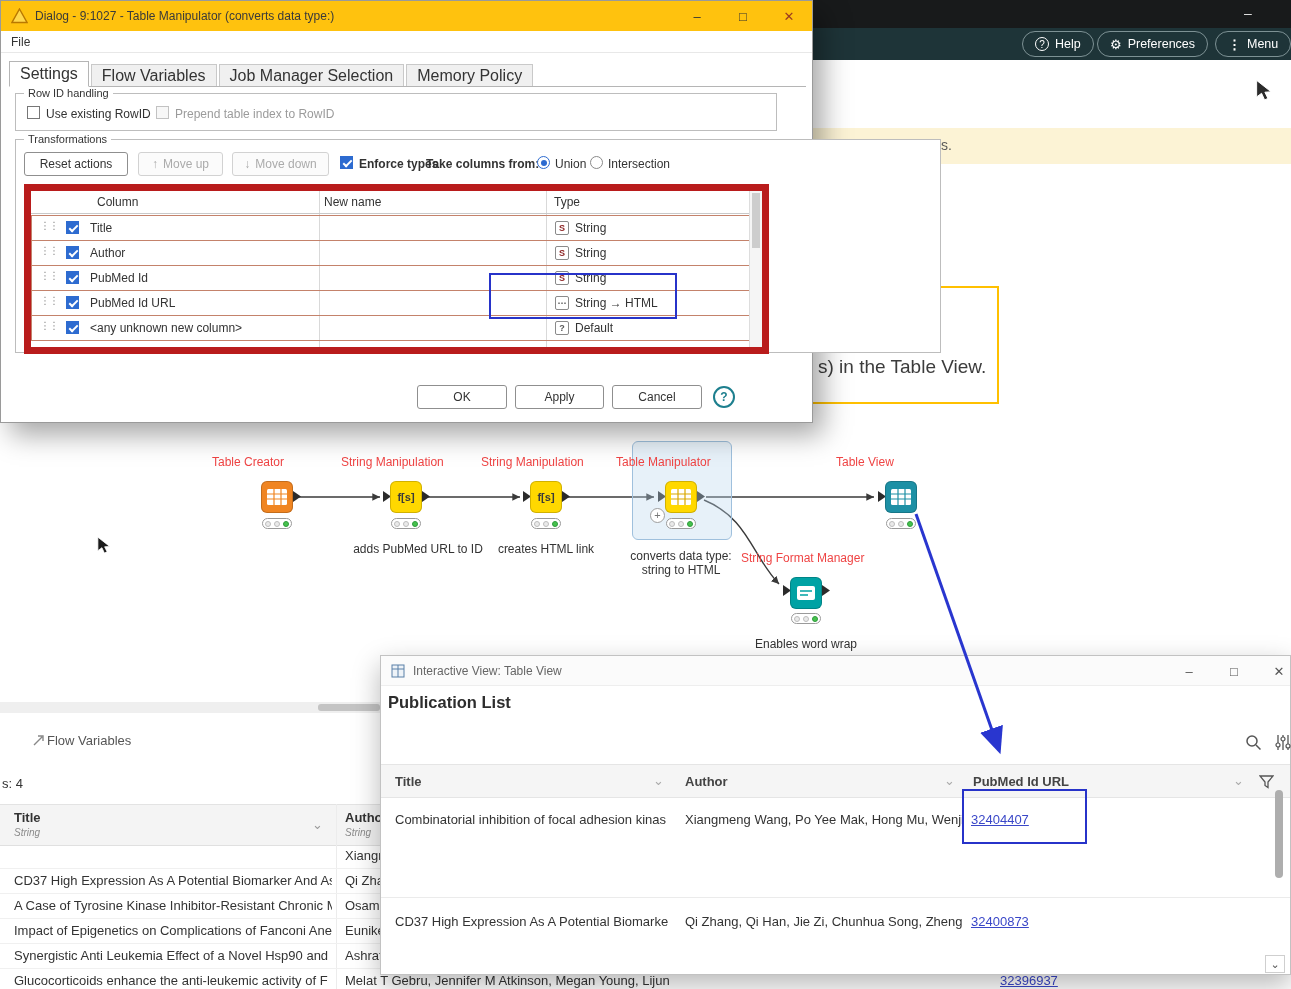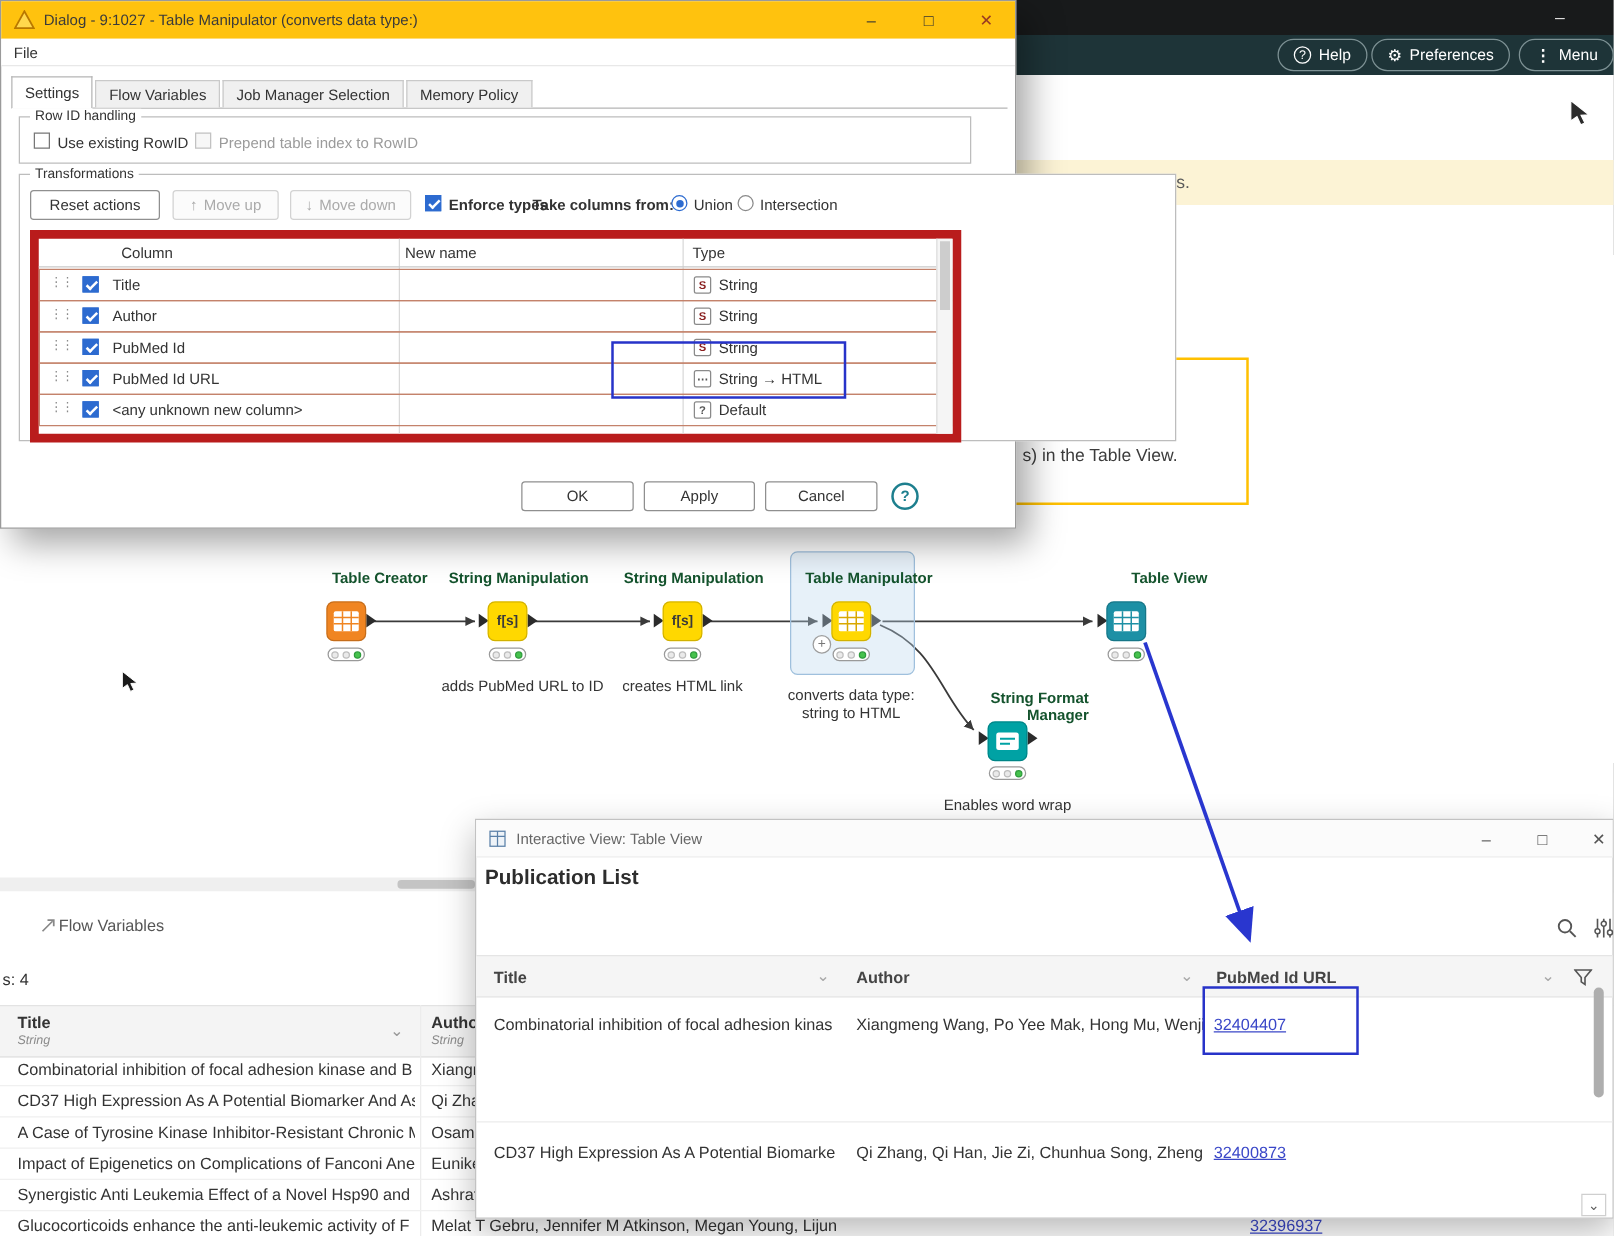--- a/index.html
+++ b/index.html
@@ -15,30 +15,30 @@
         font-size:12.5px;display:flex;align-items:center;gap:6px;padding:0 12px;z-index:2;background:transparent}
   .q-circle{width:14px;height:14px;border:1px solid #fff;border-radius:50%;font-size:10px;display:flex;align-items:center;justify-content:center}
   .gear{font-size:13px;line-height:13px}
   .kebab{font-weight:700;font-size:13px}
 
   
   #notif{left:0;top:128px;width:1291px;height:36px;background:#fcf3d5;z-index:1}
   #notif-text{position:absolute;left:818px;top:9px;font-size:14px;color:#5a5a5a}
   #ybox{left:754px;top:286px;width:245px;height:118px;border:2px solid #ffc000;background:#fff;z-index:1}
   #ybox-h{position:absolute;left:55px;top:10px;font-size:27px;font-weight:700;color:#3c3c3c}
-  #ybox-b{position:absolute;left:62px;top:68px;font-size:14px;color:#3c3c3c}
+  #ybox-b{position:absolute;left:62px;top:68px;font-size:19px;color:#3c3c3c}
 
   
   #wf-svg{position:absolute;left:0;top:0;z-index:2;pointer-events:none}
   .edge{stroke:#3a3a3a;stroke-width:1.4;fill:none;marker-end:url(#ah)}
   #tm-select{left:632px;top:441px;width:100px;height:99px;background:rgba(187,214,238,.35);
              border:1px solid #9fc0dd;border-radius:6px;z-index:2}
   .node{position:absolute;width:32px;height:32px;border-radius:6px;display:flex;align-items:center;justify-content:center;
         box-shadow:inset 0 0 0 1px rgba(0,0,0,.18);z-index:3}
-  .node-label{position:absolute;width:130px;text-align:right;font-size:12px;font-weight:700;color:#14532d;z-index:3}
+  .node-label{position:absolute;width:130px;text-align:left;font-size:12px;font-weight:400;color:#ef4444;z-index:3}
   .caption{position:absolute;width:180px;text-align:center;font-size:12px;color:#333;z-index:3}
   .fs-glyph{font-size:11px;font-weight:700;color:#3a3a3a}
   .traffic{position:absolute;width:30px;height:11px;border:1px solid #9a9a9a;border-radius:6px;background:#fff;
            display:flex;align-items:center;justify-content:space-between;padding:0 2px;z-index:3}
   .traffic i{width:6px;height:6px;border-radius:50%;background:#eaeaea;border:1px solid #bdbdbd}
   .traffic i.g{background:#46c24d;border-color:#2e9c3c}
   #plus-circle{left:650px;top:508px;width:15px;height:15px;border:1px solid #9e9e9e;border-radius:50%;background:#fff;
                color:#777;font-size:11px;line-height:13px;text-align:center;z-index:4}
   #blue-arrow{position:absolute;left:0;top:0;z-index:20;pointer-events:none}
 
@@ -83,21 +83,21 @@
 
   
   #dialog{left:0;top:0;width:813px;height:423px;background:#fff;border:1px solid #9a9a9a;
           box-shadow:10px 12px 26px rgba(0,0,0,.35);z-index:50}
   #dlg-titlebar{position:absolute;left:0;top:0;width:100%;height:30px;background:#ffc20e}
   #dlg-title{position:absolute;left:34px;top:8px;font-size:12px;color:#3a3a3a}
   .wc{position:absolute;top:0;width:46px;height:30px;display:flex;align-items:center;justify-content:center;font-size:13px;color:#333}
   #dlg-menubar{position:absolute;left:0;top:30px;width:100%;height:22px;background:#fff;border-bottom:1px solid #e8e8e8}
   #dlg-file{position:absolute;left:10px;top:4px;font-size:12px;color:#333}
   #dlg-tabs{position:absolute;left:8px;top:60px;width:797px;height:26px;border-bottom:1px solid #b5b5b5;display:flex;align-items:flex-end}
-  .tab{height:22px;padding:0 10px;font-size:12px;display:flex;align-items:center;background:#f0f0f0;
+  .tab{height:22px;padding:0 10px;font-size:16px;display:flex;align-items:center;background:#f0f0f0;
        border:1px solid #c9c9c9;border-bottom:none;margin-right:2px;color:#333}
   .tab.sel{height:26px;background:#fff;border:1px solid #b5b5b5;border-bottom:1px solid #fff;margin-bottom:-1px}
   .group{position:absolute;border:1px solid #bdbdbd;background:#fff}
   .group-label{position:absolute;top:-7px;left:8px;background:#fff;padding:0 4px;font-size:11px;color:#333}
   .cb{width:13px;height:13px;border:1px solid #777;background:#fff;display:inline-block;position:absolute}
   .cb.on{background:#2d6bd0;border-color:#2d6bd0}
   .cb.on::after{content:"";position:absolute;left:2px;top:3px;width:7px;height:3px;
                 border-left:2px solid #fff;border-bottom:2px solid #fff;transform:rotate(-45deg)}
   .cb.dis{border-color:#c2c2c2;background:#f7f7f7}
   .lbl{position:absolute;font-size:12px;color:#333;white-space:nowrap}
@@ -276,21 +276,20 @@
     <span id="bt-rows-label">s: 4</span>
     <div id="bt-header">
       <span class="bh-name" style="left:14px">Title</span>
       <span class="bh-type" style="left:14px">String</span>
       <span class="chev" style="position:absolute;left:312px;top:12px">⌄</span>
       <span class="bh-name" style="left:345px">Author</span>
       <span class="bh-type" style="left:345px">String</span>
     </div>
     <div id="bt-vline"></div>
     <div class="brow" style="top:130px">
-      <span class="bcell-t">Combinatorial inhibition of focal adhesion kinase and B</span>
       <span class="bcell-a">Xiangm</span>
     </div>
     <div class="brow" style="top:155px">
       <span class="bcell-t">CD37 High Expression As A Potential Biomarker And As</span>
       <span class="bcell-a">Qi Zha</span>
     </div>
     <div class="brow" style="top:180px">
       <span class="bcell-t">A Case of Tyrosine Kinase Inhibitor-Resistant Chronic M</span>
       <span class="bcell-a">Osamu</span>
     </div>

